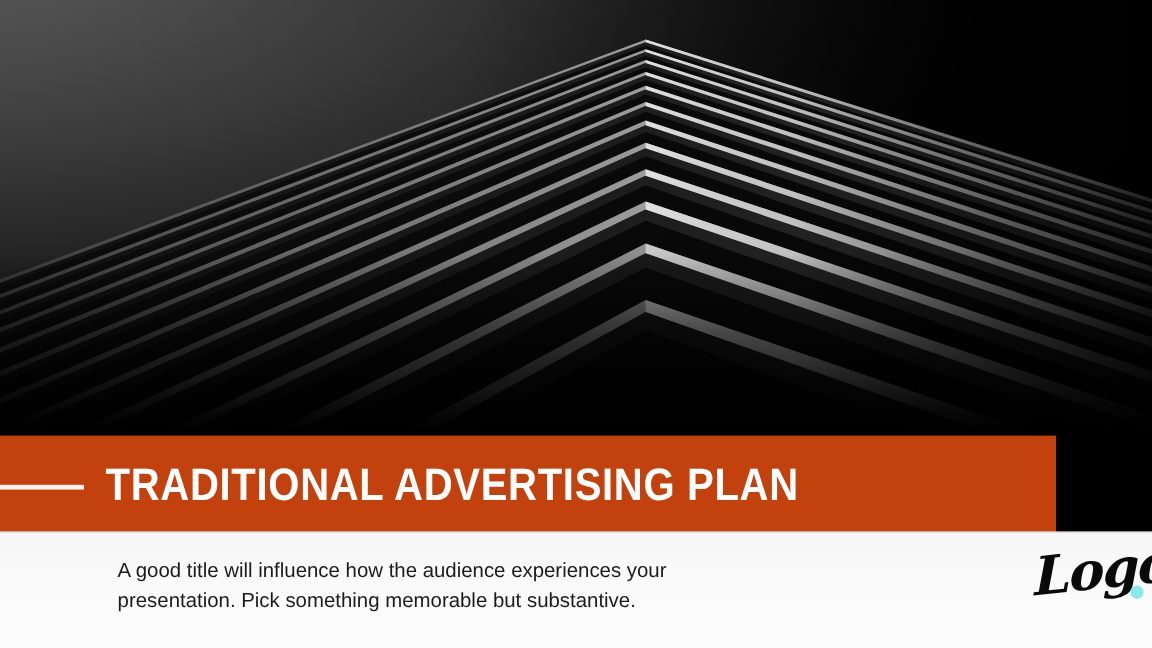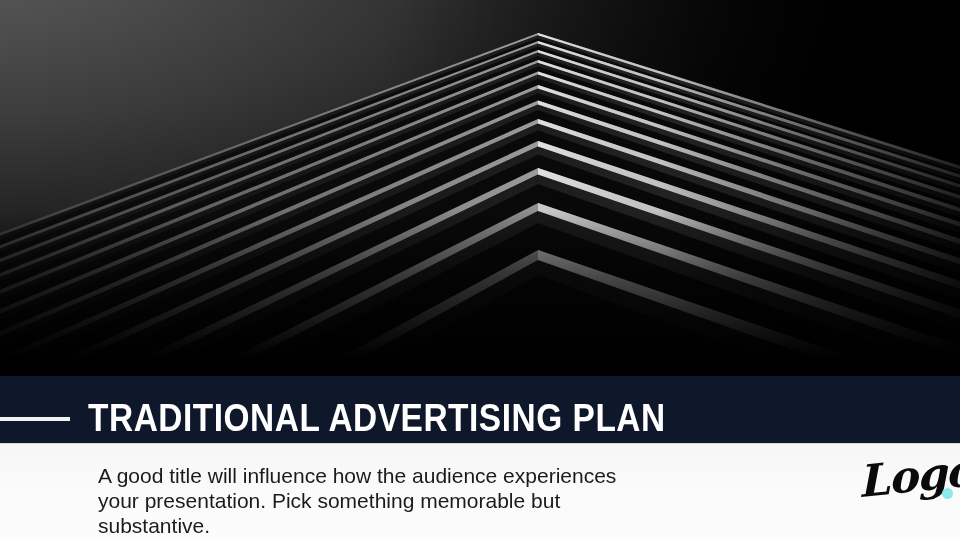--- a/index.html
+++ b/index.html
@@ -57,24 +57,24 @@
   }
   #buildingSvg {
     position: absolute;
     left: 0; top: 0;
   }
 
   
   #title-band {
     position: absolute;
     left: 0;
-    top: 376px;
-    width: 960px;
+    top: 363px;
+    width: 880px;
     height: 83px;
-    background: #0f172a;
+    background: #c2410c;
   }
   #title-rule {
     position: absolute;
     left: 0;
     top: 41px;
     width: 70px;
     height: 4px;
     background: #f2f2f2;
   }
   #slide-title {
@@ -107,21 +107,21 @@
     width: 960px;
     height: 1px;
     background: #d8d8d8;
   }
   #subtitle {
     position: absolute;
     left: 98px;
     top: 20px;
     width: 560px;
     color: #1b1b1b;
-    font-size: 21px;
+    font-size: 17px;
     line-height: 25px;
     font-weight: 400;
   }
 
   
   #logo-block {
     position: absolute;
     left: 862px;
     top: 7px;
     width: 92px;

